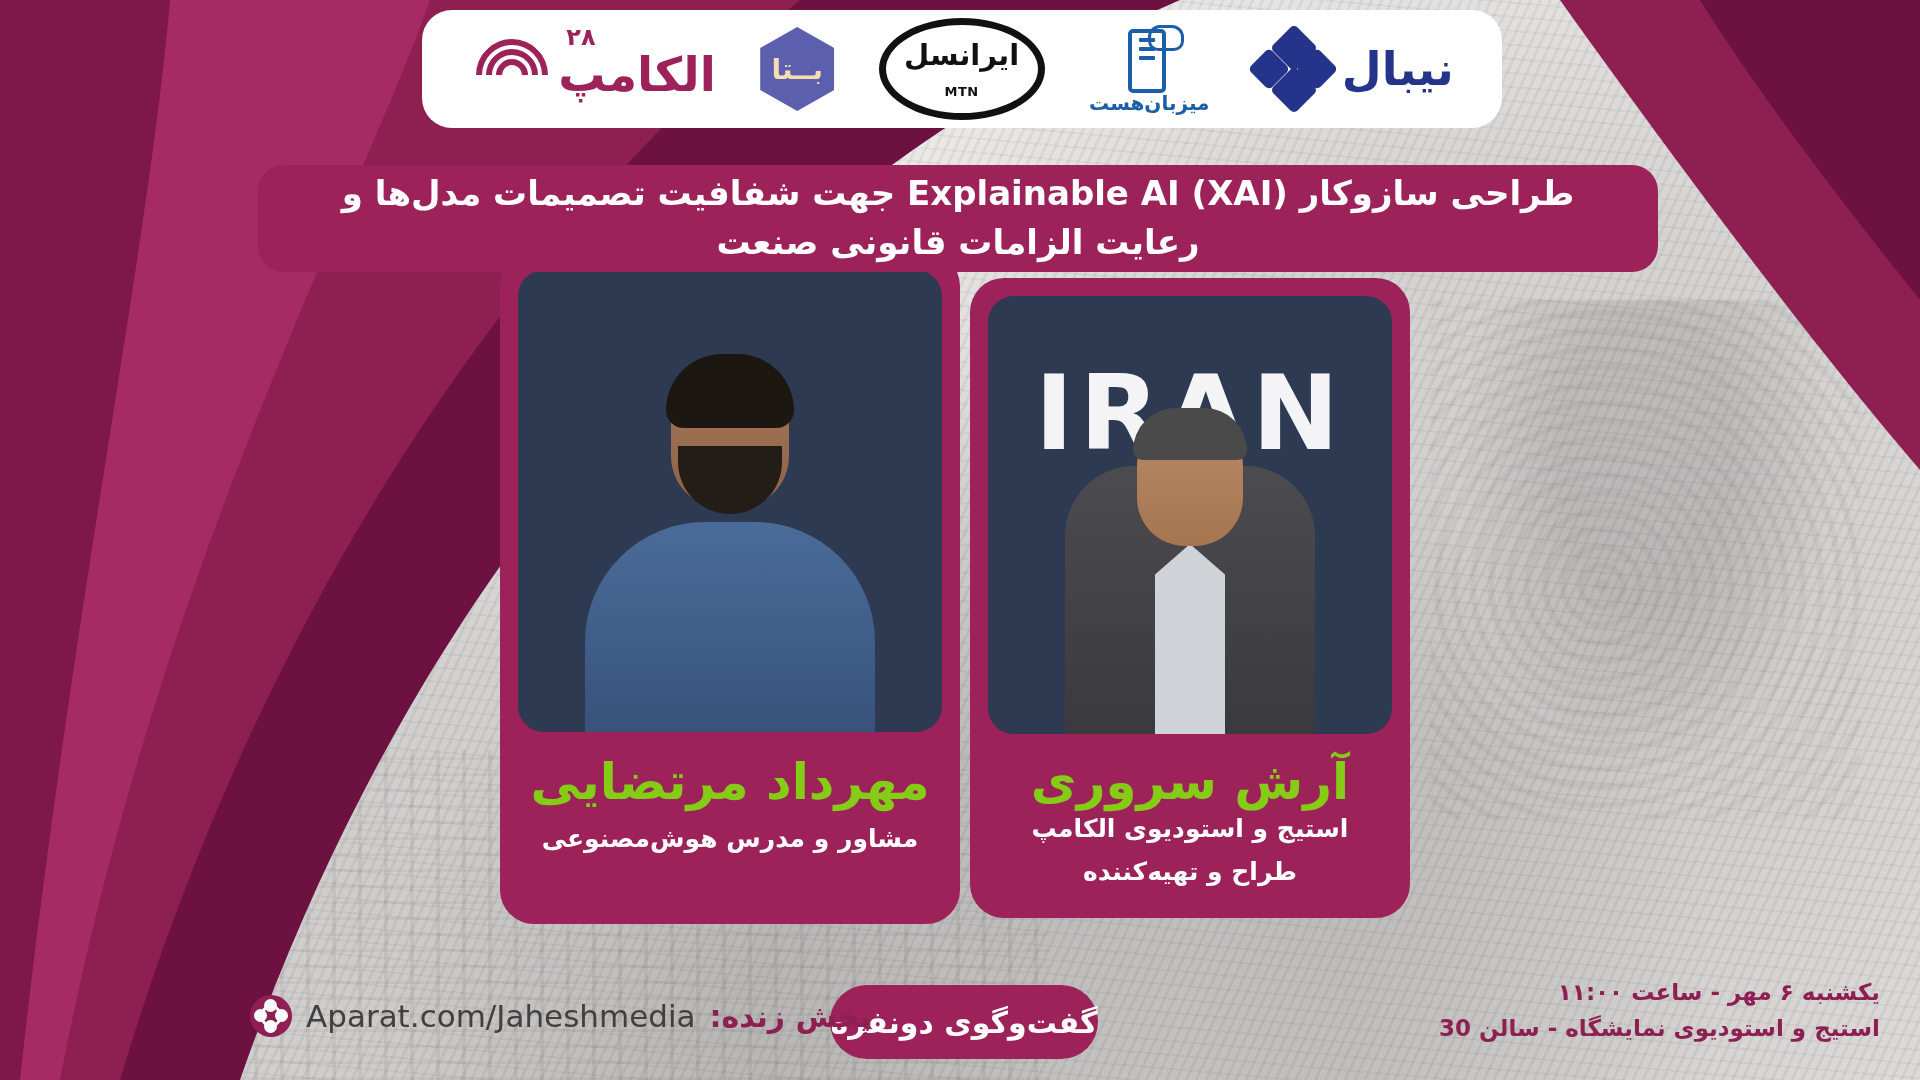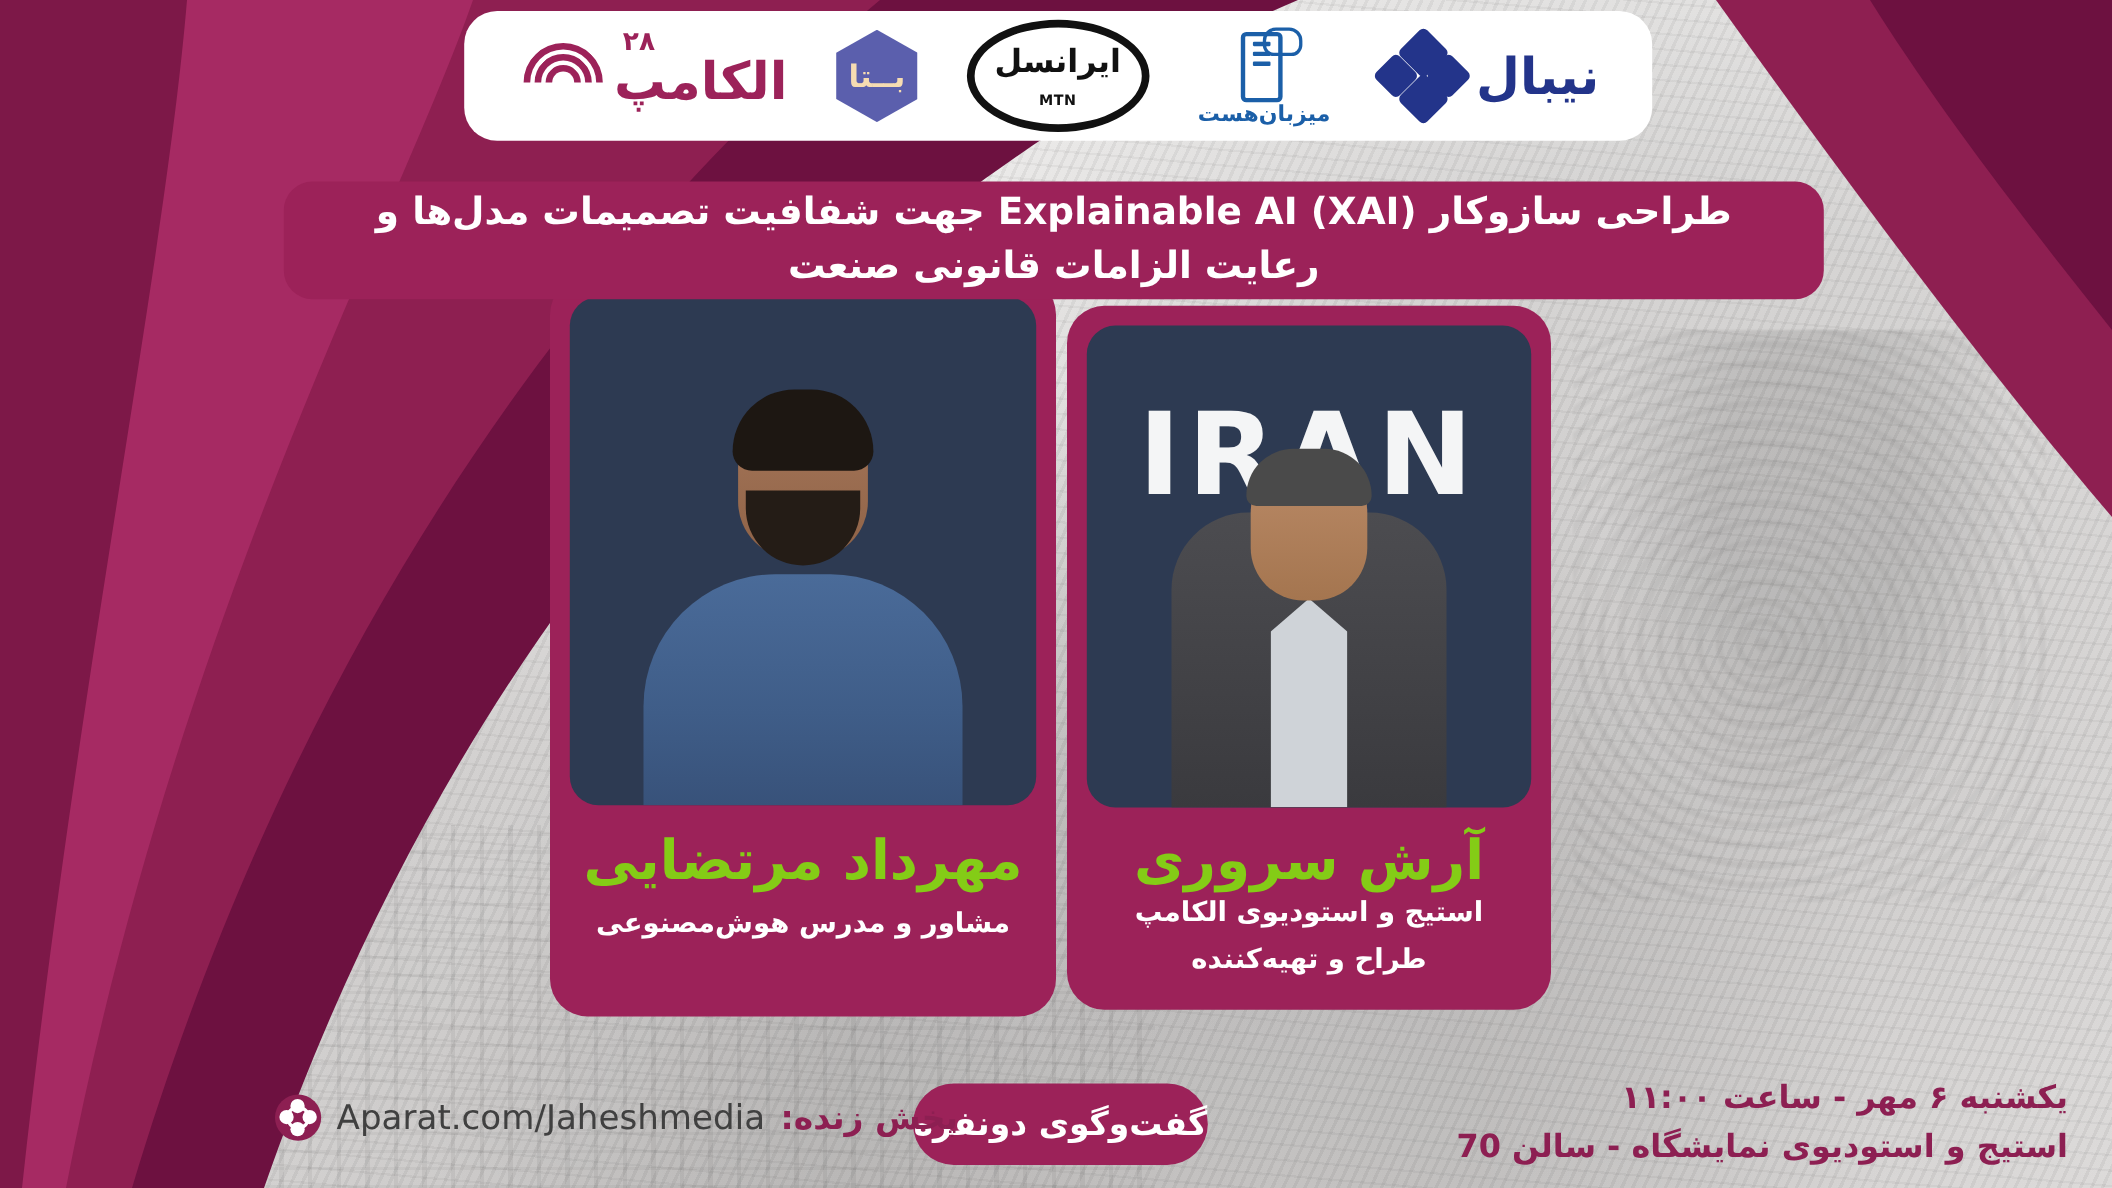--- a/index.html
+++ b/index.html
@@ -313,21 +313,21 @@
     border: 3px solid #ffffff; background: transparent;
   }
 
   .when {
     position: absolute;
     right: 40px; top: 975px;
     text-align: right; direction: rtl;
     color: #8d1f52;
     z-index: 26;
   }
-  .when div { font-size: 29px; font-weight: 700; line-height: 1.55; margin-left: 15px; }
+  .when div { font-size: 23px; font-weight: 700; line-height: 1.55; margin-left: 15px; }
 </style>
 </head>
 <body>
 
 <div id="poster">
 
   <div class="bg-photo"></div>
   <div class="bg-face"></div>
   <div class="bg-city"></div>
 
@@ -438,16 +438,16 @@
       <i></i>
         <i></i>
         <i></i>
         <i></i>
         <b></b>
     </div>
   </div>
 
   <div class="when">
     <div>یکشنبه ۶ مهر - ساعت ۱۱:۰۰</div>
-    <div>استیج و استودیوی نمایشگاه - سالن 70</div>
+    <div>استیج و استودیوی نمایشگاه - سالن 30</div>
   </div>
 
 </div>
 
 </body></html>

